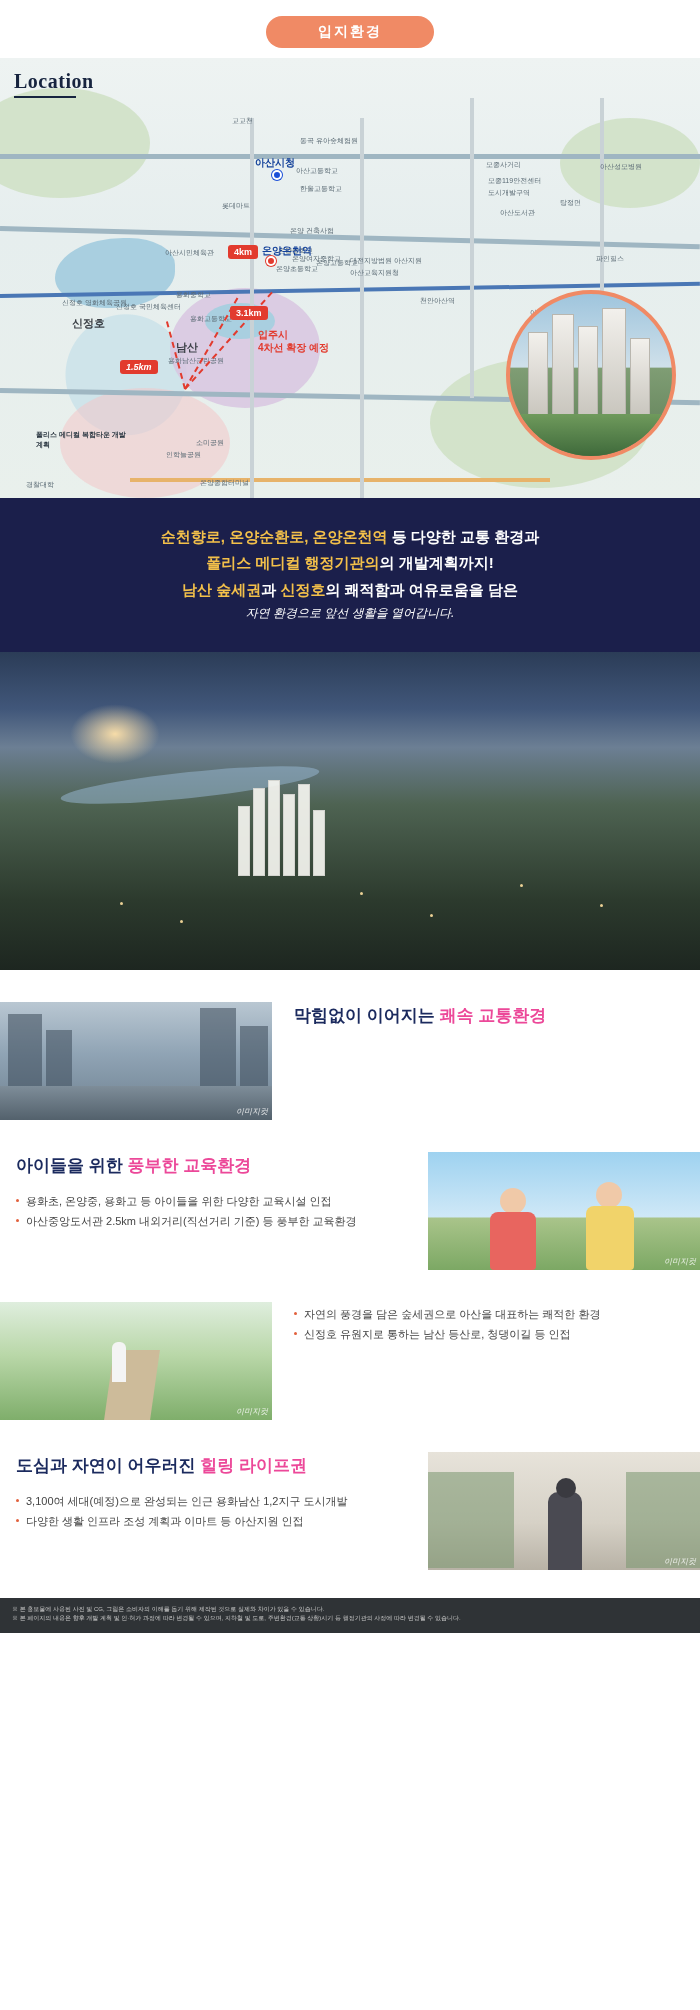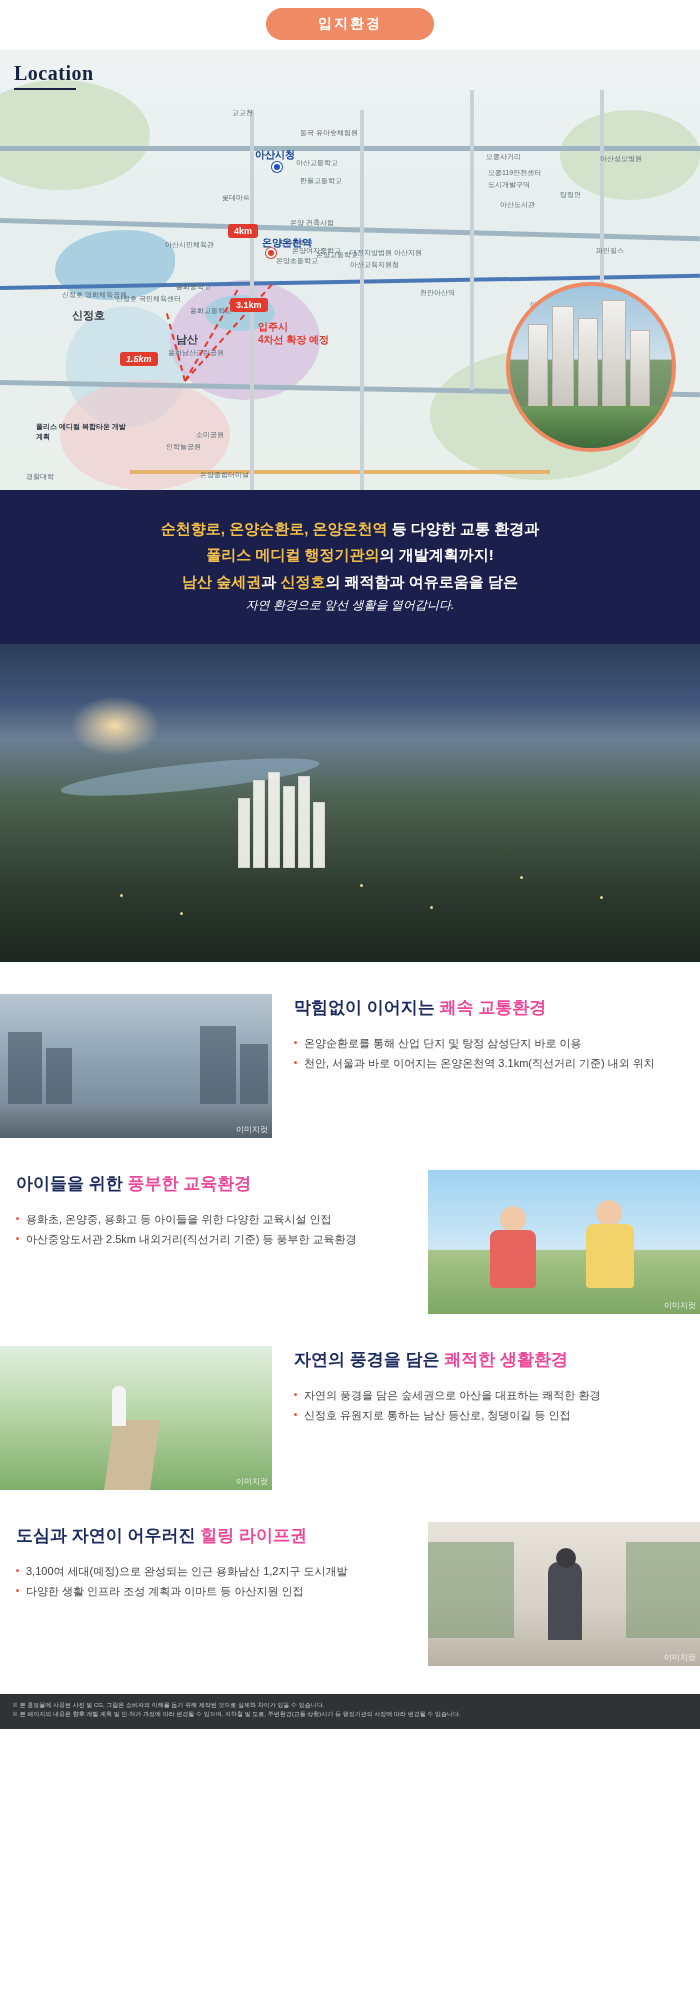--- a/index.html
+++ b/index.html
@@ -5,21 +5,21 @@
   * { box-sizing: border-box; margin: 0; padding: 0; }
   body {
     width: 700px;
     font-family: "Liberation Sans", sans-serif;
     background: #ffffff;
     color: #222;
   }
   .page { width: 700px; position: relative; }
 
   
-  .badge-wrap { padding: 8px 0 10px; display: flex; justify-content: center; }
+  .badge-wrap { padding: 16px 0 10px; display: flex; justify-content: center; }
   .badge {
     background: #f08a65;
     color: #fff;
     font-size: 14px;
     font-weight: bold;
     letter-spacing: 2px;
     padding: 7px 52px;
     border-radius: 20px;
   }
 
@@ -136,21 +136,21 @@
     border:1px solid rgba(210,210,205,.9);
   }
   .aerial .light {
     position:absolute; width:3px; height:3px; background: rgba(255,225,160,.9); border-radius:50%;
   }
 
   
   .features { padding: 18px 0 10px; }
   .frow { display:flex; align-items:flex-start; padding: 14px 0 18px; }
   .frow .img {
-    width: 272px; height: 144px; flex: none; position:relative; overflow:hidden;
+    width: 272px; height: 118px; flex: none; position:relative; overflow:hidden;font-style:italic;
   }
   .frow .img .tag {
     position:absolute; right:4px; bottom:3px; color:#fff; font-size:8px; opacity:.85;
   }
   .frow .txt { flex: 1; padding: 2px 16px 0 22px; }
   .frow.rev .txt { padding: 2px 22px 0 16px; text-align: left; }
   .ftitle { font-size: 17px; font-weight: bold; color:#1b2a5e; margin-bottom: 14px; }
   .ftitle .accent { color:#ec4899; }
   .bul { font-size: 11px; color:#444; line-height: 1.85; }
   .bul li { list-style:none; position:relative; padding-left:10px; }
@@ -252,21 +252,21 @@
     <div class="lbl" style="left:600px; top:104px;">아산성모병원</div>
 
     <div class="pin blue" style="left:272px; top:112px;"></div>
     <div class="lbl blue" style="left:255px; top:98px;">아산시청</div>
     <div class="pin" style="left:266px; top:198px;"></div>
 
     <div class="dash" style="left:185px; top:330px; width:105px; transform:rotate(-60deg);"></div>
     <div class="dash" style="left:185px; top:330px; width:130px; transform:rotate(-48deg);"></div>
     <div class="dash" style="left:185px; top:330px; width:70px;  transform:rotate(-105deg);"></div>
 
-    <div class="km-badge" style="left:228px; top:174px;">4km</div>
+    <div class="km-badge" style="left:228px; top:187px;">4km</div>
     <div class="km-badge" style="left:230px; top:248px;">3.1km</div>
     <div class="km-badge" style="left:120px; top:302px;font-style:italic;">1.5km</div>
 
     <div class="arrow-note" style="left:258px; top:270px; white-space:pre-line;">입주시
 4차선 확장 예정</div>
 
     <div class="photo-circle">
       <div class="bld" style="left:18px; width:20px; height:86px;"></div>
       <div class="bld" style="left:42px; width:22px; height:104px;"></div>
       <div class="bld" style="left:68px; width:20px; height:92px;"></div>
@@ -316,24 +316,20 @@
         <div class="sk" style="left:46px; bottom:34px; width:26px; height:56px;"></div>
         <div class="sk" style="left:200px;bottom:34px; width:36px; height:78px;"></div>
         <div class="sk" style="left:240px;bottom:34px; width:28px; height:60px;"></div>
         <div class="rd"></div>
         <div class="tag">이미지컷</div>
       </div>
       <div class="txt">
         <div class="ftitle">
           <span>막힘없이 이어지는 </span><span class="accent">쾌속 교통환경</span>
         </div>
-        <ul class="bul">
-          <li>온양순환로를 통해 산업 단지 및 탕정 삼성단지 바로 이용</li>
-          <li>천안, 서울과 바로 이어지는 온양온천역 3.1km(직선거리 기준) 내외 위치</li>
-        </ul>
       </div>
     </div>
 
     <div class="frow rev">
       <div class="txt">
         <div class="ftitle">
           <span>아이들을 위한 </span><span class="accent">풍부한 교육환경</span>
         </div>
         <ul class="bul">
           <li>용화초, 온양중, 용화고 등 아이들을 위한 다양한 교육시설 인접</li>
@@ -349,23 +345,20 @@
       </div>
     </div>
 
     <div class="frow">
       <div class="img img-nature">
         <div class="path"></div>
         <div style="position:absolute; left:112px; top:40px; width:14px; height:40px; background:#f4f4f4; border-radius:6px 6px 0 0;"></div>
         <div class="tag">이미지컷</div>
       </div>
       <div class="txt">
-        <div class="ftitle">
-          <span>자연의 풍경을 담은 </span><span class="accent">쾌적한 생활환경</span>
-        </div>
         <ul class="bul">
           <li>자연의 풍경을 담은 숲세권으로 아산을 대표하는 쾌적한 환경</li>
           <li>신정호 유원지로 통하는 남산 등산로, 청댕이길 등 인접</li>
         </ul>
       </div>
     </div>
 
     <div class="frow rev">
       <div class="txt">
         <div class="ftitle">

